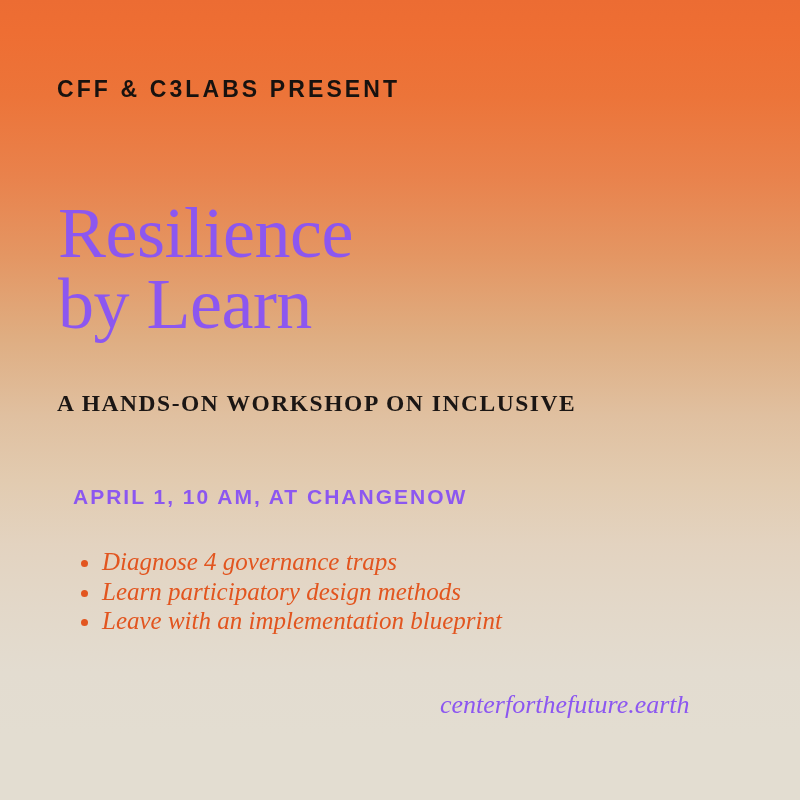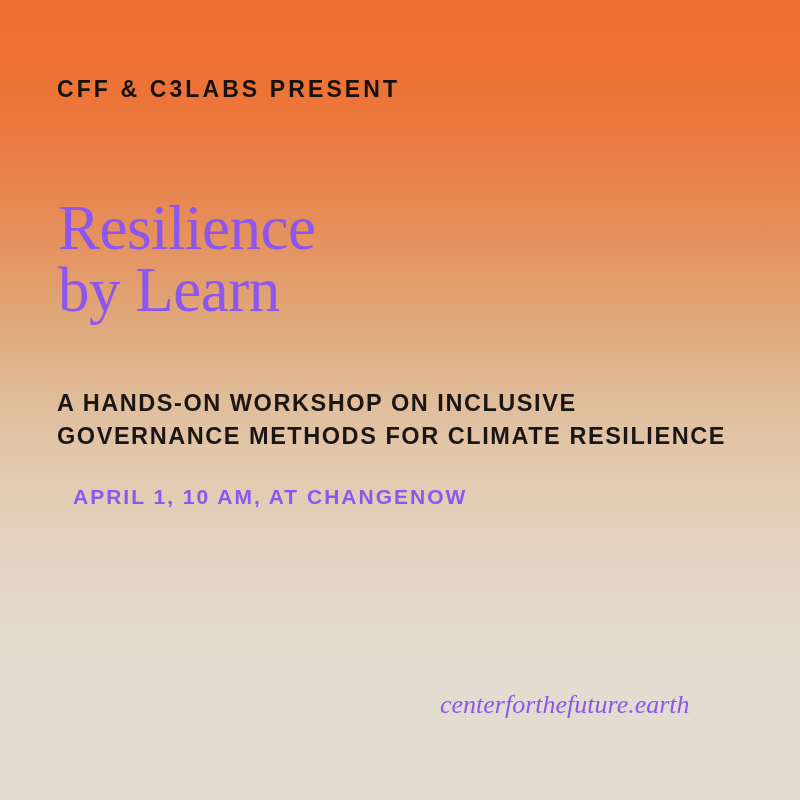--- a/index.html
+++ b/index.html
@@ -46,35 +46,35 @@
     white-space: nowrap;
   }
 
   
   .title {
     position: absolute;
     left: 58px;
     top: 162px;
     font-family: "Liberation Serif", "DejaVu Serif", serif;
     font-weight: normal;
-    font-size: 63px;
+    font-size: 72px;
     line-height: 0.98;
     color: #8C57F0;
     letter-spacing: -0.5px;
     white-space: nowrap;
     margin-top: 36px;
   }
   .title .line { display: block; }
 
   
   .subtitle {
     position: absolute;
     left: 57px;
     top: 387px;
-    font-family: Liberation Sans, sans-serif;
+    font-family: Liberation Serif, serif;
     font-weight: bold;
     font-size: 23.5px;
     line-height: 1.42;
     letter-spacing: 1.55px;
     color: #1B1614;
     white-space: nowrap;
   }
   .subtitle .line { display: block; }
 
   
@@ -140,21 +140,25 @@
 
   <div class="eyebrow">CFF &amp; C3LABS PRESENT</div>
 
   <h1 class="title">
     <span class="line">Resilience</span>
     <span class="line">by Learn</span>
   </h1>
 
   <div class="subtitle">
     <span class="line">A HANDS-ON WORKSHOP ON INCLUSIVE</span>
-    <span class="line">GOVERNANCE METHODS FOR CLIMATE RESILIENCE</span>
   </div>
 
   <div class="datetime">APRIL 1, 10 AM, AT CHANGENOW</div>
 
+  <ul class="bullets">
+    <li>Diagnose 4 governance traps</li>
+    <li>Learn participatory design methods</li>
+    <li>Leave with an implementation blueprint</li>
+  </ul>
 
   <div class="footer-url">centerforthefuture.earth</div>
 
 </div>
 
 </body></html>

